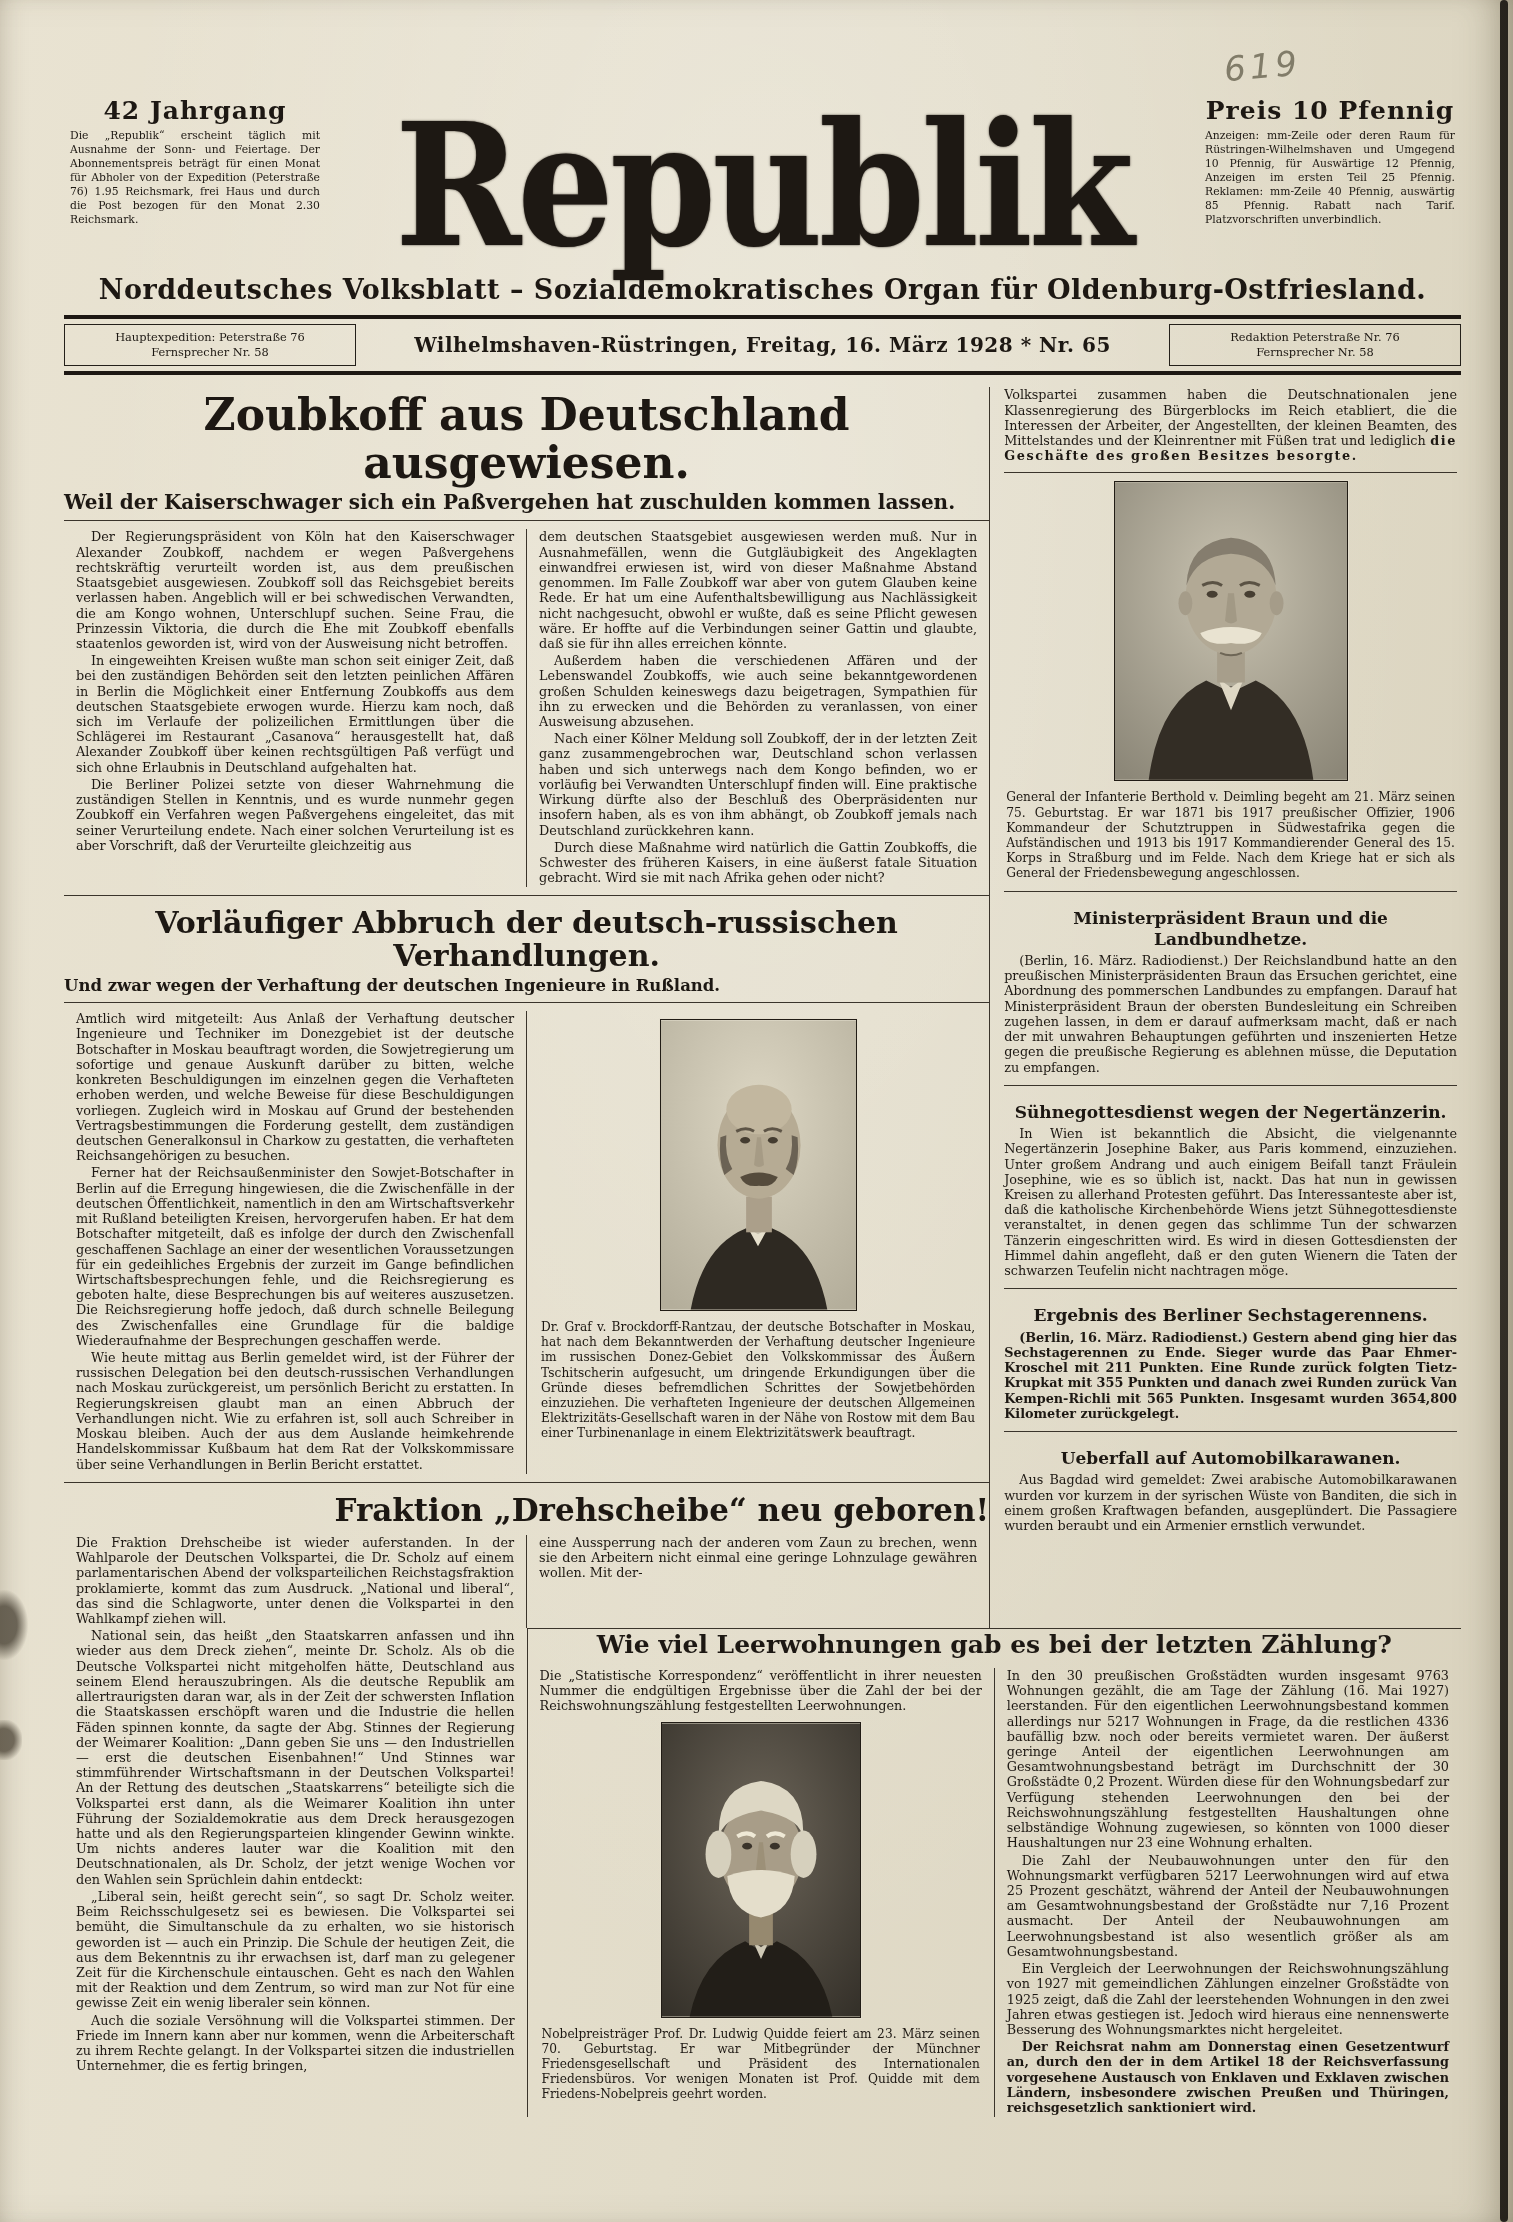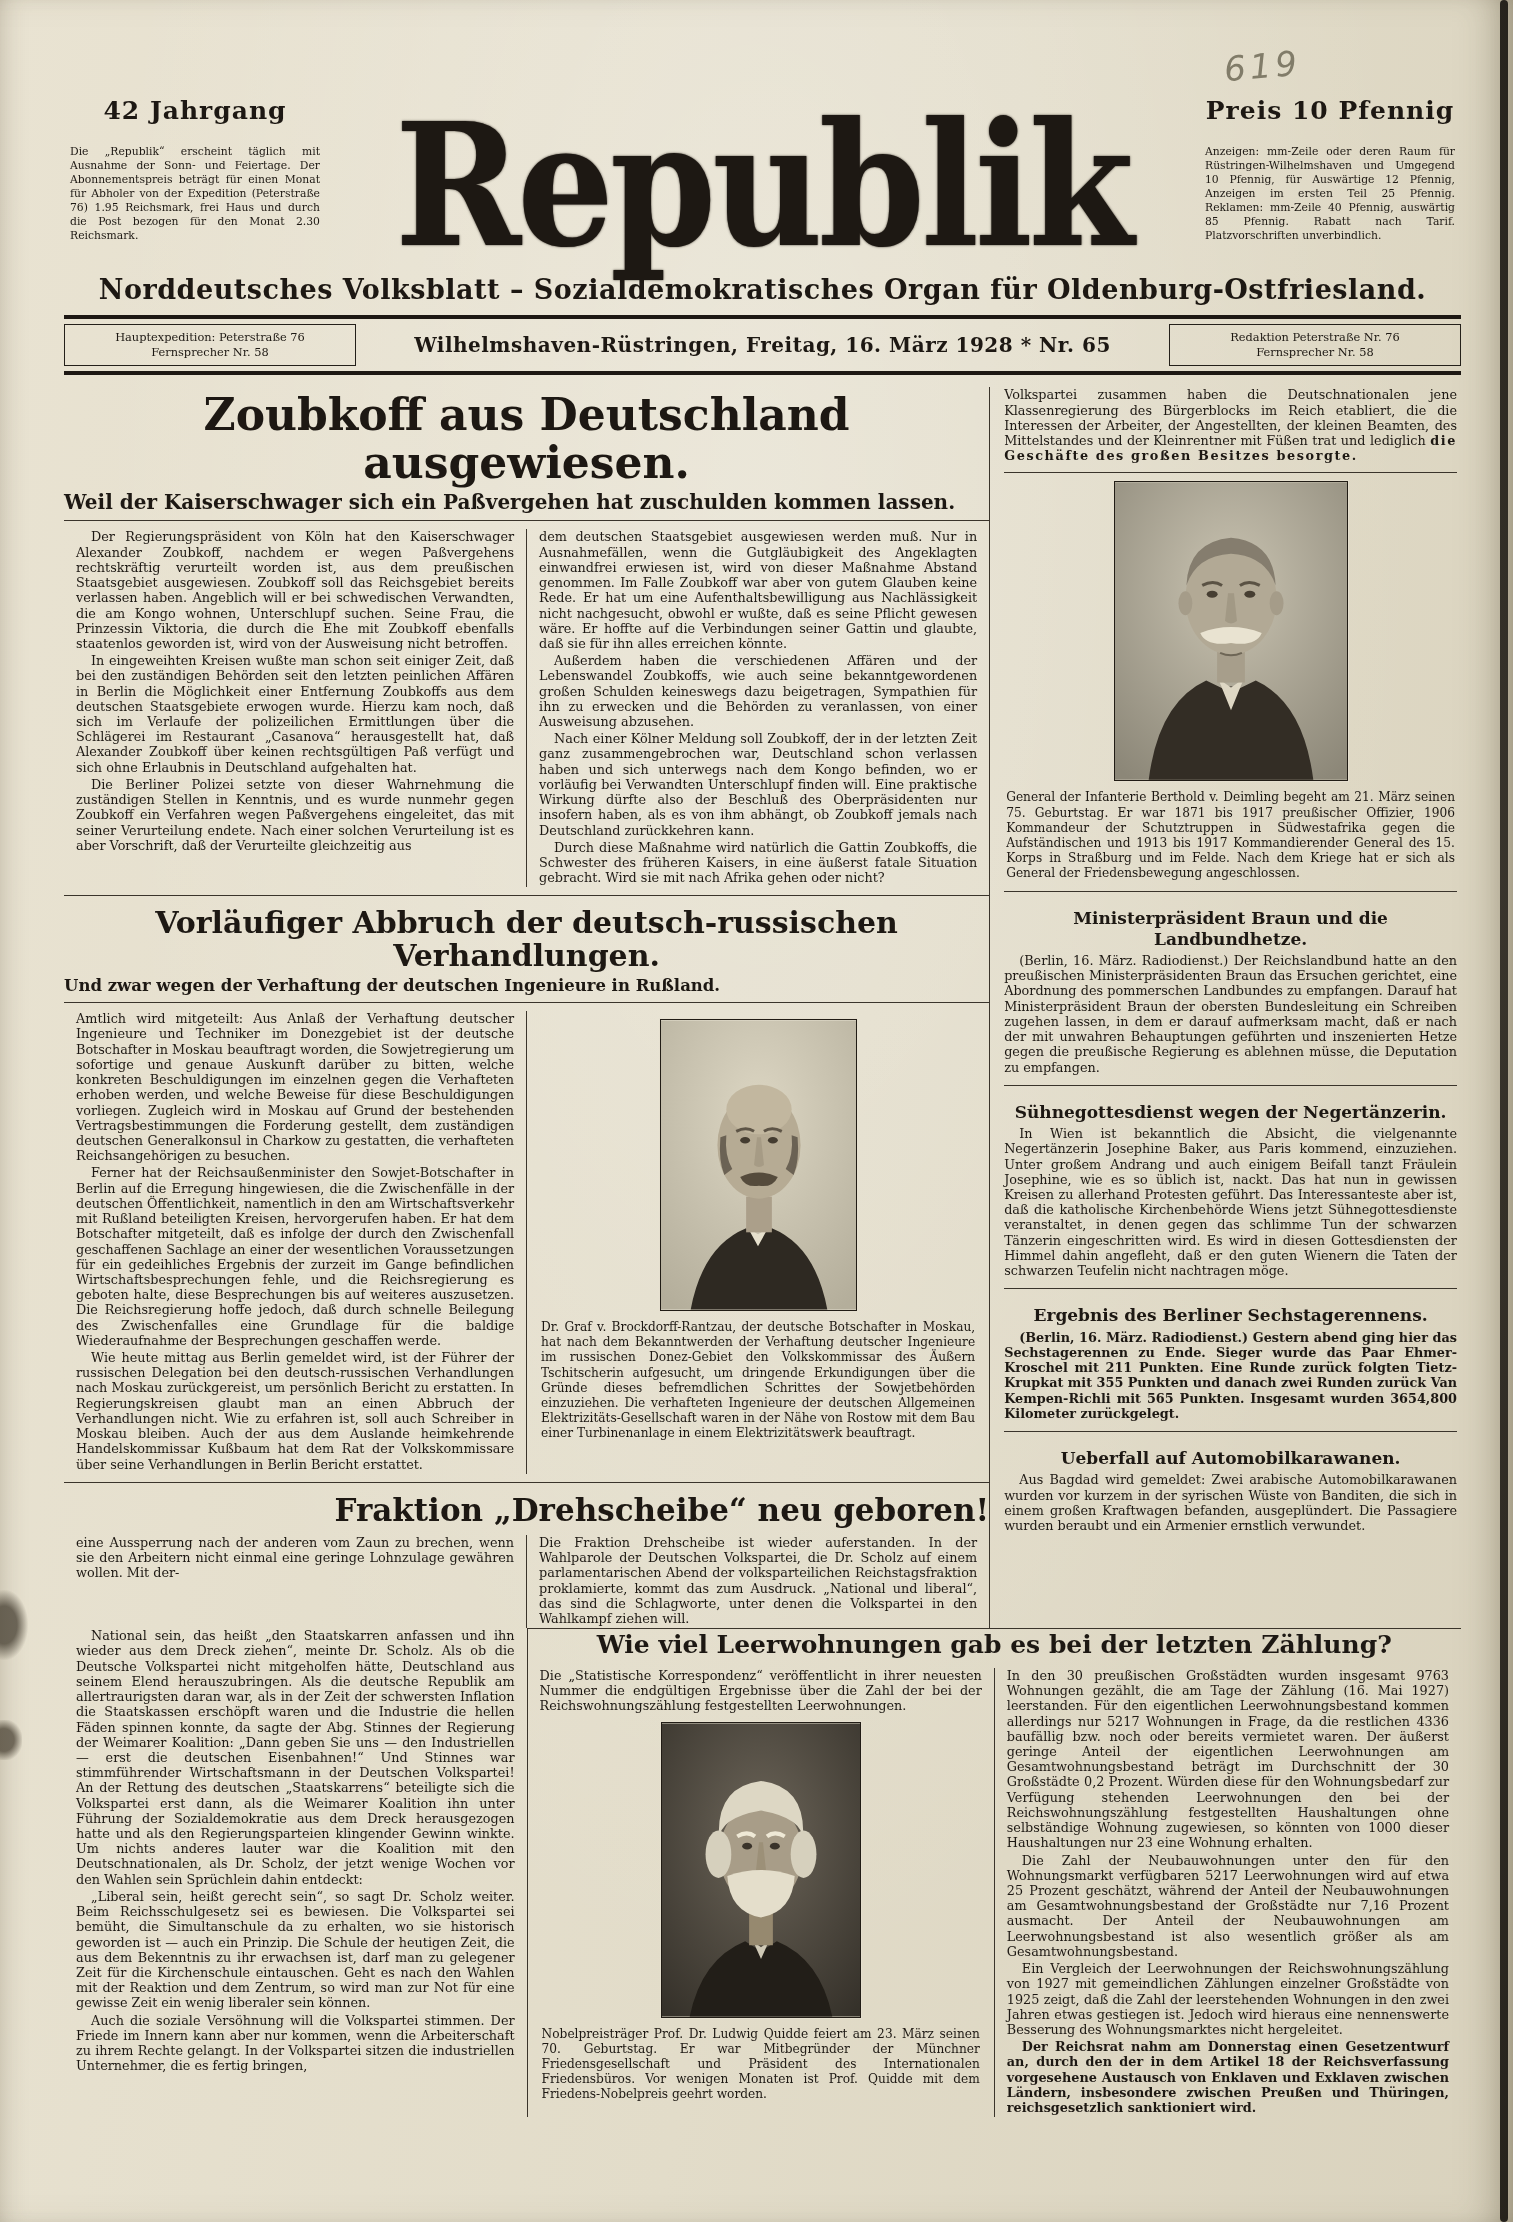--- a/index.html
+++ b/index.html
@@ -33,21 +33,21 @@
   }
   .smudge { position:absolute; opacity:.75; }
   .smudge.s1 { left:-6px; top:1590px; width:34px; height:70px;
     background:radial-gradient(ellipse at 30% 50%, #433c2f 0 38%, rgba(67,60,47,0) 72%); }
   .smudge.s2 { left:-4px; top:1720px; width:26px; height:40px;
     background:radial-gradient(ellipse at 30% 50%, #4a4234 0 40%, rgba(74,66,52,0) 75%); }
 
   
   .masthead { display:flex; align-items:flex-start; }
   .mh-side { width:262px; flex:0 0 262px; }
-  .volume, .price { font-size:25px; font-weight:bold; text-align:center; margin-bottom:20px; letter-spacing:1px; }
+  .volume, .price { font-size:25px; font-weight:bold; text-align:center; margin-bottom:4px; letter-spacing:1px; }
   .notice { font-size:10.8px; line-height:1.3; text-align:justify; hyphens:auto; padding:0 6px; }
   .brand {
     flex:1; text-align:center; font-weight:bold; font-size:152px; line-height:1.05;
     transform:scaleY(1.12); transform-origin:top center;
     letter-spacing:-4px; text-shadow:0 0 2px rgba(25,18,10,.85);
   }
   .subtitle { text-align:center; font-size:27px; font-weight:bold; margin:18px 0 10px; letter-spacing:.5px; }
   .rule { border-top:4px solid #1d1813; }
   .dateline { display:flex; align-items:stretch; margin:5px 0; }
   .dl-box {
@@ -231,24 +231,24 @@
           </figure>
           <p class="cap">Dr. Graf v. Brockdorff-Rantzau, der deutsche Botschafter in Moskau, hat nach dem Bekanntwerden der Verhaftung deutscher Ingenieure im russischen Donez-Gebiet den Volkskommissar des Äußern Tschitscherin aufgesucht, um dringende Erkundigungen über die Gründe dieses befremdlichen Schrittes der Sowjetbehörden einzuziehen. Die verhafteten Ingenieure der deutschen Allgemeinen Elektrizitäts-Gesellschaft waren in der Nähe von Rostow mit dem Bau einer Turbinenanlage in einem Elektrizitätswerk beauftragt.</p>
         </div>
       </div>
     </article>
 
     <article class="art-dreh">
       <h1 class="head-md">Fraktion „Drehscheibe“ neu geboren!</h1>
       <div class="twocol">
         <div class="tcol">
+          <p class="para noindent">Die Fraktion Drehscheibe ist wieder auferstanden. In der Wahlparole der Deutschen Volkspartei, die Dr. Scholz auf einem parlamentarischen Abend der volksparteilichen Reichstagsfraktion proklamierte, kommt das zum Ausdruck. „National und liberal“, das sind die Schlagworte, unter denen die Volkspartei in den Wahlkampf ziehen will.</p>
+        </div>
+        <div class="tcol">
           <p class="para noindent">eine Aussperrung nach der anderen vom Zaun zu brechen, wenn sie den Arbeitern nicht einmal eine geringe Lohnzulage gewähren wollen. Mit der-</p>
-        </div>
-        <div class="tcol">
-          <p class="para noindent">Die Fraktion Drehscheibe ist wieder auferstanden. In der Wahlparole der Deutschen Volkspartei, die Dr. Scholz auf einem parlamentarischen Abend der volksparteilichen Reichstagsfraktion proklamierte, kommt das zum Ausdruck. „National und liberal“, das sind die Schlagworte, unter denen die Volkspartei in den Wahlkampf ziehen will.</p>
         </div>
       </div>
     </article>
 
     <div class="art-dreh-cont">
       <p class="para">National sein, das heißt „den Staatskarren anfassen und ihn wieder aus dem Dreck ziehen“, meinte Dr. Scholz. Als ob die Deutsche Volkspartei nicht mitgeholfen hätte, Deutschland aus seinem Elend herauszubringen. Als die deutsche Republik am allertraurigsten daran war, als in der Zeit der schwersten Inflation die Staatskassen erschöpft waren und die Industrie die hellen Fäden spinnen konnte, da sagte der Abg. Stinnes der Regierung der Weimarer Koalition: „Dann geben Sie uns — den Industriellen — erst die deutschen Eisenbahnen!“ Und Stinnes war stimmführender Wirtschaftsmann in der Deutschen Volkspartei! An der Rettung des deutschen „Staatskarrens“ beteiligte sich die Volkspartei erst dann, als die Weimarer Koalition ihn unter Führung der Sozialdemokratie aus dem Dreck herausgezogen hatte und als den Regierungsparteien klingender Gewinn winkte. Um nichts anderes lauter war die Koalition mit den Deutschnationalen, als Dr. Scholz, der jetzt wenige Wochen vor den Wahlen sein Sprüchlein dahin entdeckt:</p>
       <p class="para">„Liberal sein, heißt gerecht sein“, so sagt Dr. Scholz weiter. Beim Reichsschulgesetz sei es bewiesen. Die Volkspartei sei bemüht, die Simultanschule da zu erhalten, wo sie historisch geworden ist — auch ein Prinzip. Die Schule der heutigen Zeit, die aus dem Bekenntnis zu ihr erwachsen ist, darf man zu gelegener Zeit für die Kirchenschule eintauschen. Geht es nach den Wahlen mit der Reaktion und dem Zentrum, so wird man zur Not für eine gewisse Zeit ein wenig liberaler sein können.</p>
       <p class="para">Auch die soziale Versöhnung will die Volkspartei stimmen. Der Friede im Innern kann aber nur kommen, wenn die Arbeiterschaft zu ihrem Rechte gelangt. In der Volkspartei sitzen die industriellen Unternehmer, die es fertig bringen,</p>
     </div>
 

